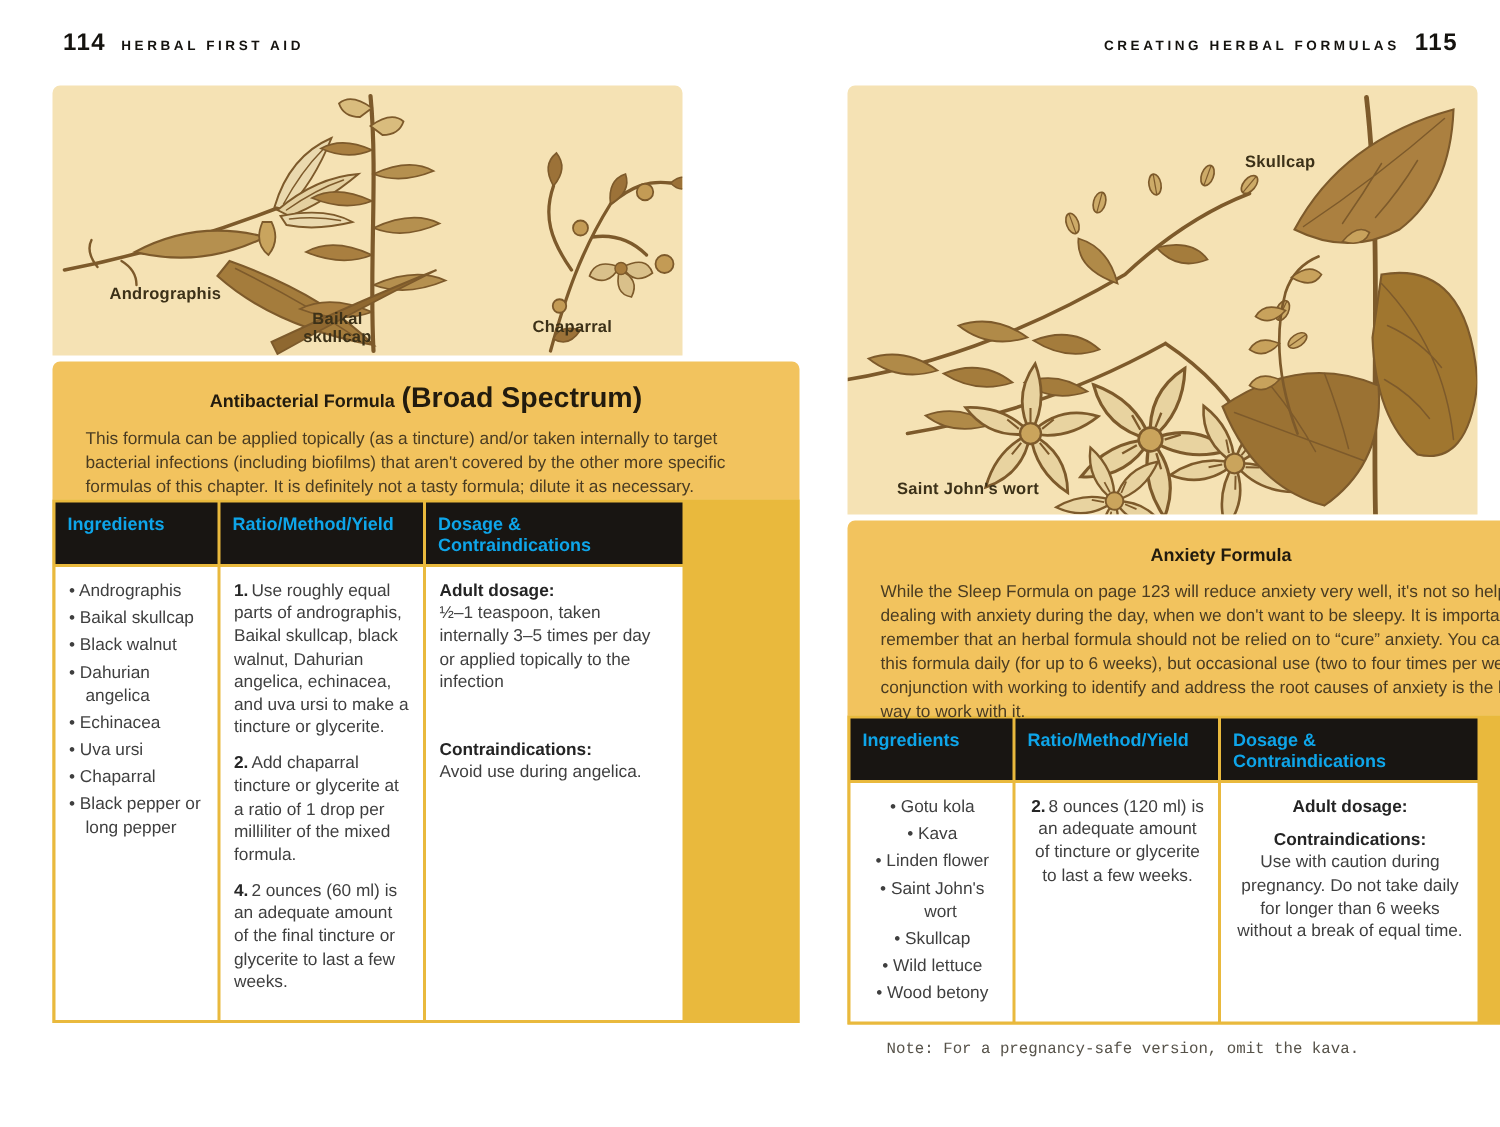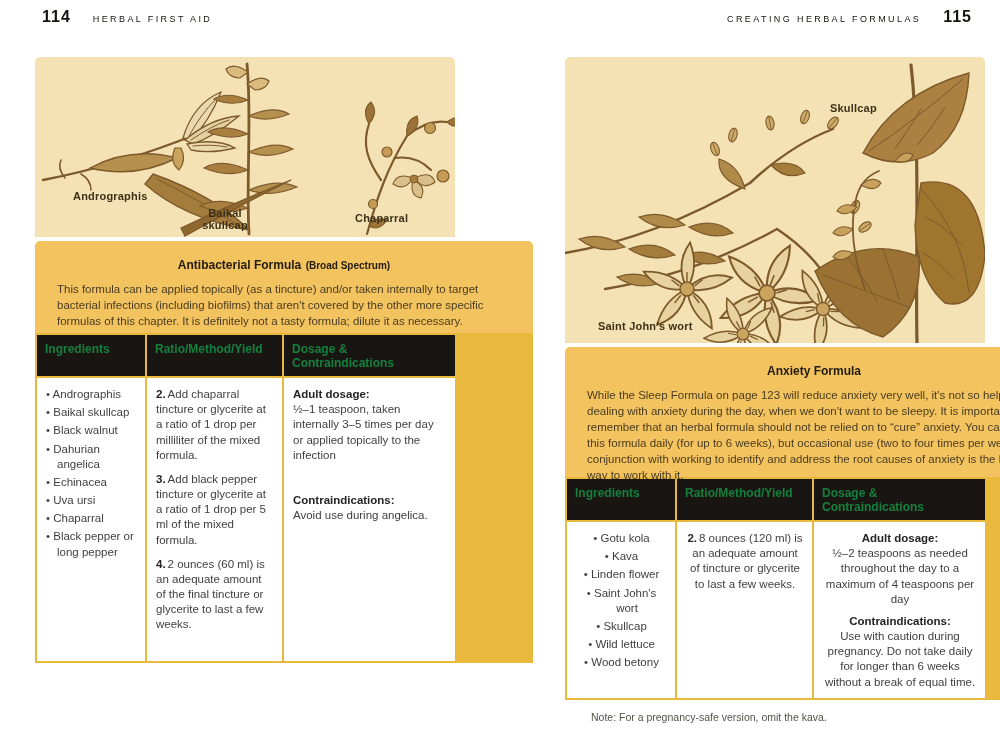--- a/index.html
+++ b/index.html
@@ -1,61 +1,61 @@
 <!DOCTYPE html>
 <html><head>
 <meta charset="utf-8">
 <style>
   * { margin:0; padding:0; box-sizing:border-box; }
   html,body { width:1000px; height:751px; background:#ffffff; font-family:"Liberation Sans", sans-serif; position:relative; overflow:hidden; }
 
   
-  .runhead { position:absolute; top:8px; display:flex; align-items:baseline; gap:22px; color:#15130f; }
+  .runhead { position:absolute; top:20px; display:flex; align-items:baseline; gap:10px; color:#15130f; }
   .runhead .pagenum { font-size:16px; font-weight:700; letter-spacing:1px; }
-  .runhead .rh-text { font-size:9px; font-weight:400; letter-spacing:2.4px; }
+  .runhead .rh-text { font-size:9px; font-weight:700; letter-spacing:2.4px; }
   #runhead-left  { left:42px; }
   #runhead-right { right:28px;justify-content:center; }
 
   
   .page { position:absolute; width:508px; top:57px;padding-left:10px; }
   #page-left  { left:25px; }
   #page-right { left:555px; }
 
   .illo { position:relative; width:420px; background:#f5e2b4; border-radius:5px 5px 0 0; overflow:hidden; }
   #page-left  .illo { height:180px; }
   #page-right .illo { height:286px; }
   .illo svg { display:block; width:100%; height:100%; }
 
   .plant-label { position:absolute; font-size:11px; font-weight:700; color:#3c3118; line-height:1.05; letter-spacing:.2px; }
 
   .formula-box { background:#f2c35e; border-radius:5px 5px 0 0; margin-top:4px; padding:14px 22px 10px; }
   .formula-title { text-align:center; color:#221b0e; margin-bottom:8px; }
   .formula-title .t-main { font-size:12px; font-weight:700; }
-  .formula-title .t-sub  { font-size:10px; font-weight:700;text-align:right; }
+  .formula-title .t-sub  { font-size:19px; font-weight:700;text-align:right; }
   .formula-desc { font-size:11.5px; line-height:1.4; color:#4a3c22; }
 
   .formula-table { display:grid; grid-template-columns:108px 135px 171px; gap:2px; background:#e9b93d; border:2px solid #e9b93d; }
-  .th { background:#181512; color:#15803d; font-size:12px; font-weight:700; padding:7px 8px 6px; }
+  .th { background:#181512; color:#0ea5e9; font-size:12px; font-weight:700; padding:7px 8px 6px; }
   .td { background:#ffffff; color:#3f3f3f; font-size:11.5px; line-height:1.32; padding:9px 8px 8px 9px; }
   #page-left  .td { min-height:283px; }
   #page-right .td { min-height:146px;text-align:center; }
 
   ul.ing { list-style:none; }
   ul.ing li { padding-left:11px; text-indent:-11px; margin-bottom:3px; }
   ul.ing li::before { content:"•  "; }
 
   .step { margin-bottom:9px; }
   .step b { color:#262626; margin-right:2px; }
 
   .cell-h { font-weight:700; color:#242424; }
   #page-left  .contra-h { margin-top:30px; }
   #page-right .contra-h { margin-top:7px; }
   .dose-t { margin-bottom:2px; }
 
-  .note { font-size:10.5px; line-height:1.45; color:#565249; margin:10px 0 0 26px; width:388px; }
+  .note { font-size:10.5px; line-height:1.45; color:#565249; margin:10px 0 0 26px; width:388px;font-family:Liberation Mono, monospace; }
 
   
   .ln { stroke:#7d5a2b; fill:none; stroke-linecap:round; }
 </style>
 </head>
 <body>
 
 <div class="runhead" id="runhead-left">
   <span class="pagenum">114</span>
   <span class="rh-text">HERBAL FIRST AID</span>
@@ -136,22 +136,22 @@
         <li>Black walnut</li>
         <li>Dahurian angelica</li>
         <li>Echinacea</li>
         <li>Uva ursi</li>
         <li>Chaparral</li>
         <li>Black pepper or long pepper</li>
       </ul>
     </div>
 
     <div class="td">
+      <p class="step"><b>1.</b><span>Use roughly equal parts of andrographis, Baikal skullcap, black walnut, Dahurian angelica, echinacea, and uva ursi to make a tincture or glycerite.</span></p>
       <p class="step"><b>2.</b><span>Add chaparral tincture or glycerite at a ratio of 1 drop per milliliter of the mixed formula.</span></p>
-      <p class="step"><b>3.</b><span>Add black pepper tincture or glycerite at a ratio of 1 drop per 5 ml of the mixed formula.</span></p>
       <p class="step"><b>4.</b><span>2 ounces (60 ml) is an adequate amount of the final tincture or glycerite to last a few weeks.</span></p>
     </div>
 
     <div class="td">
       <div class="cell-h">Adult dosage:</div>
       <div class="dose-t">½–1 teaspoon, taken internally 3–5 times per day or applied topically to the infection</div>
       <div class="cell-h contra-h">Contraindications:</div>
       <div>Avoid use during angelica.</div>
     </div>
   </div>
@@ -245,20 +245,19 @@
         <li>Wood betony</li>
       </ul>
     </div>
 
     <div class="td">
       <p class="step"><b>2.</b><span>8 ounces (120 ml) is an adequate amount of tincture or glycerite to last a few weeks.</span></p>
     </div>
 
     <div class="td">
       <div class="cell-h">Adult dosage:</div>
-      <div class="dose-t">½–2 teaspoons as needed throughout the day to a maximum of 4 teaspoons per day</div>
       <div class="cell-h contra-h">Contraindications:</div>
       <div>Use with caution during pregnancy. Do not take daily for longer than 6 weeks without a break of equal time.</div>
     </div>
   </div>
 
   <div class="note">Note: For a pregnancy-safe version, omit the kava.</div>
 </div>
 
 </body></html>

